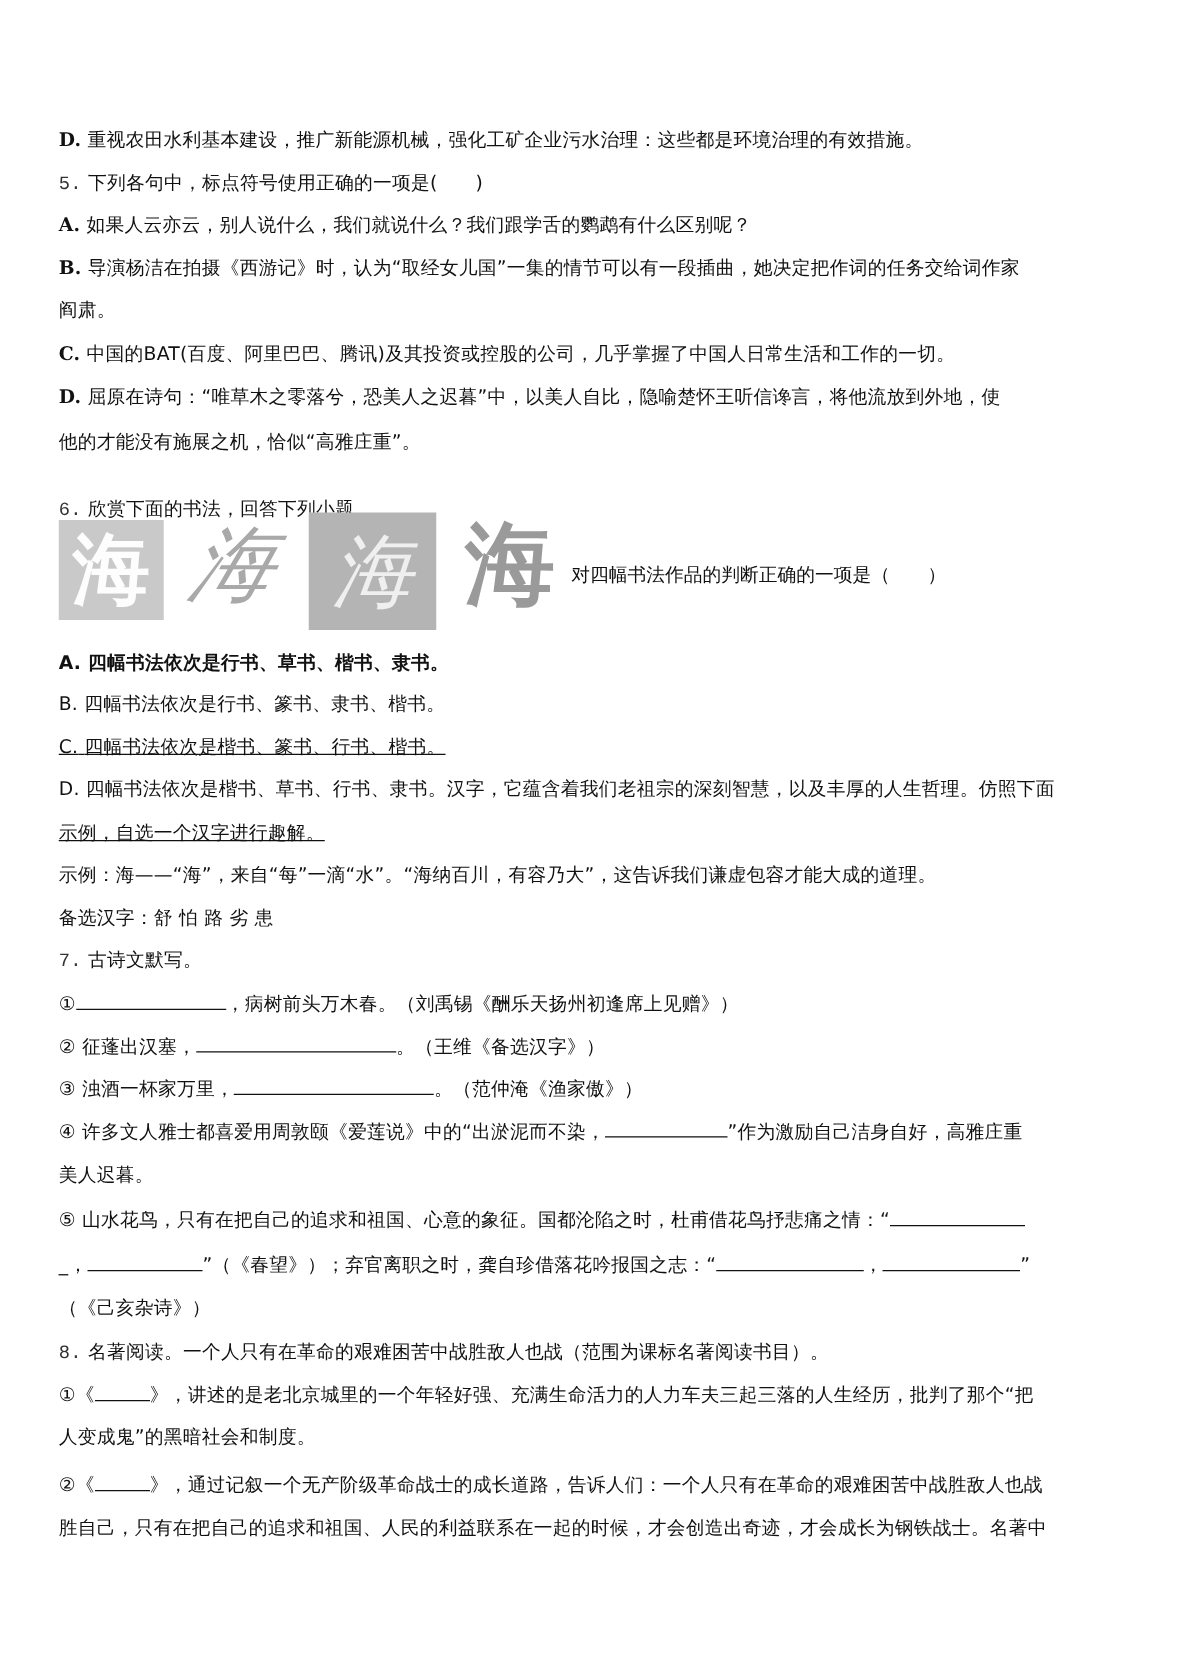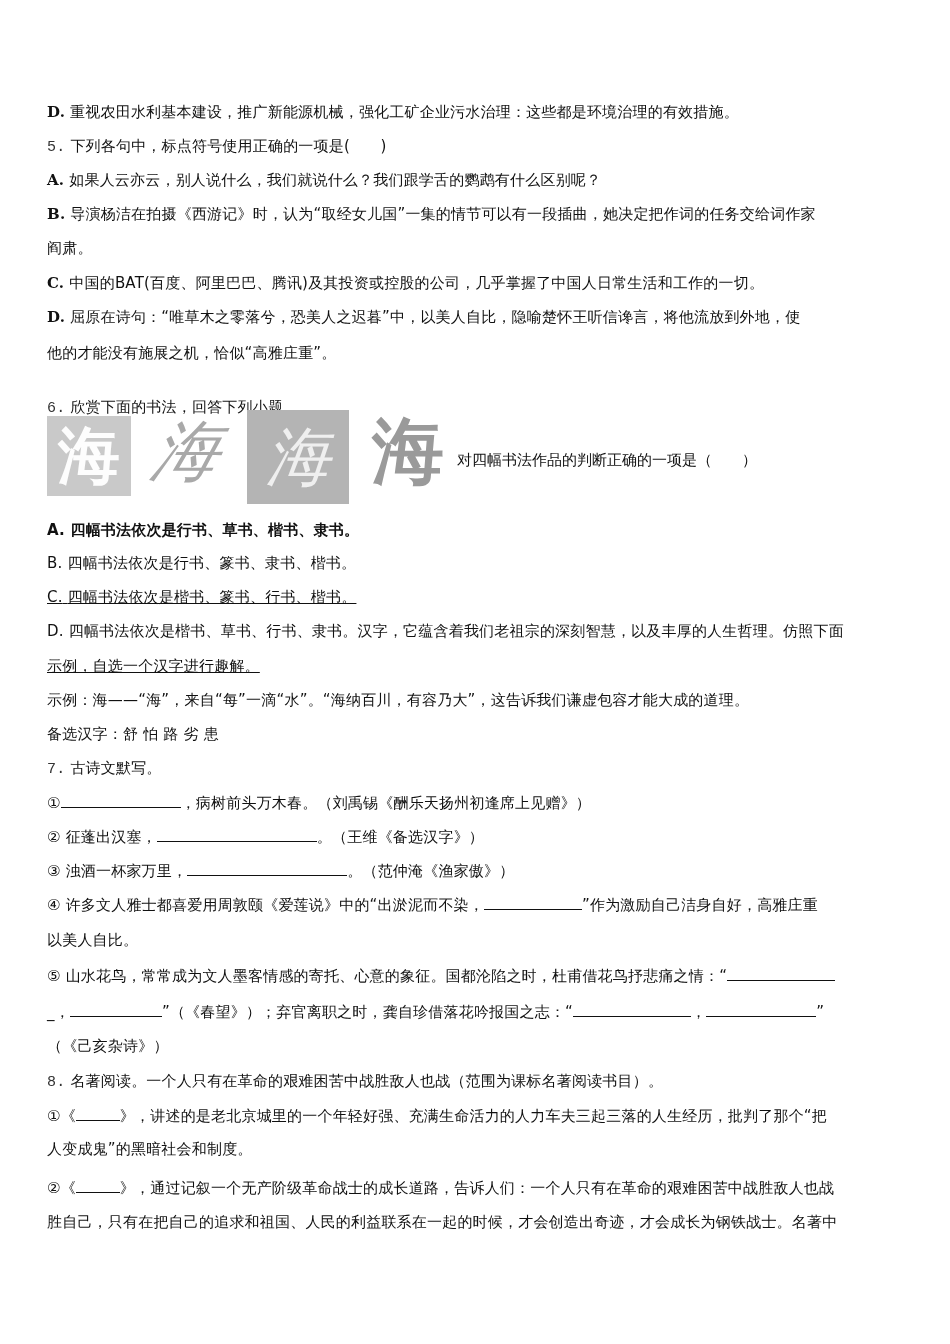--- a/index.html
+++ b/index.html
@@ -193,24 +193,24 @@
     <span>征蓬出汉塞，</span><span class="blank" style="width:160px;"></span><span>。（王维《备选汉字》）</span>
   </div>
   <div class="line" style="top:859px;">
     <span>③</span>
     <span>浊酒一杯家万里，</span><span class="blank" style="width:160px;"></span><span>。（范仲淹《渔家傲》）</span>
   </div>
   <div class="line" style="top:893px;">
     <span>④</span>
     <span>许多文人雅士都喜爱用周敦颐《爱莲说》中的“出淤泥而不染，</span><span class="blank" style="width:98px;"></span><span>”作为激励自己洁身自好，高雅庄重</span>
   </div>
-  <div class="line" style="top:930px;">以美人自比。</div>
+  <div class="line" style="top:930px;">美人迟暮。</div>
   <div class="line" style="top:964px;">
     <span>⑤</span>
-    <span>山水花鸟，常常成为文人墨客情感的寄托、心意的象征。国都沦陷之时，杜甫借花鸟抒悲痛之情：“</span><span class="blank" style="width:108px;"></span>
+    <span>山水花鸟，只有在把自己的追求和祖国、心意的象征。国都沦陷之时，杜甫借花鸟抒悲痛之情：“</span><span class="blank" style="width:108px;"></span>
   </div>
   <div class="line" style="top:1000px;">
     <span>_，</span><span class="blank" style="width:92px;"></span><span>”（《春望》）；弃官离职之时，龚自珍借落花吟报国之志：“</span><span class="blank" style="width:118px;"></span><span>，</span><span class="blank" style="width:110px;"></span><span>”</span>
   </div>
   <div class="line" style="top:1036px;">（《己亥杂诗》）</div>
 
   <div class="line" style="top:1071px;">
     <span class="qnum">8.</span>
     <span>名著阅读。一个人只有在革命的艰难困苦中战胜敌人也战（范围为课标名著阅读书目）。</span>
   </div>

